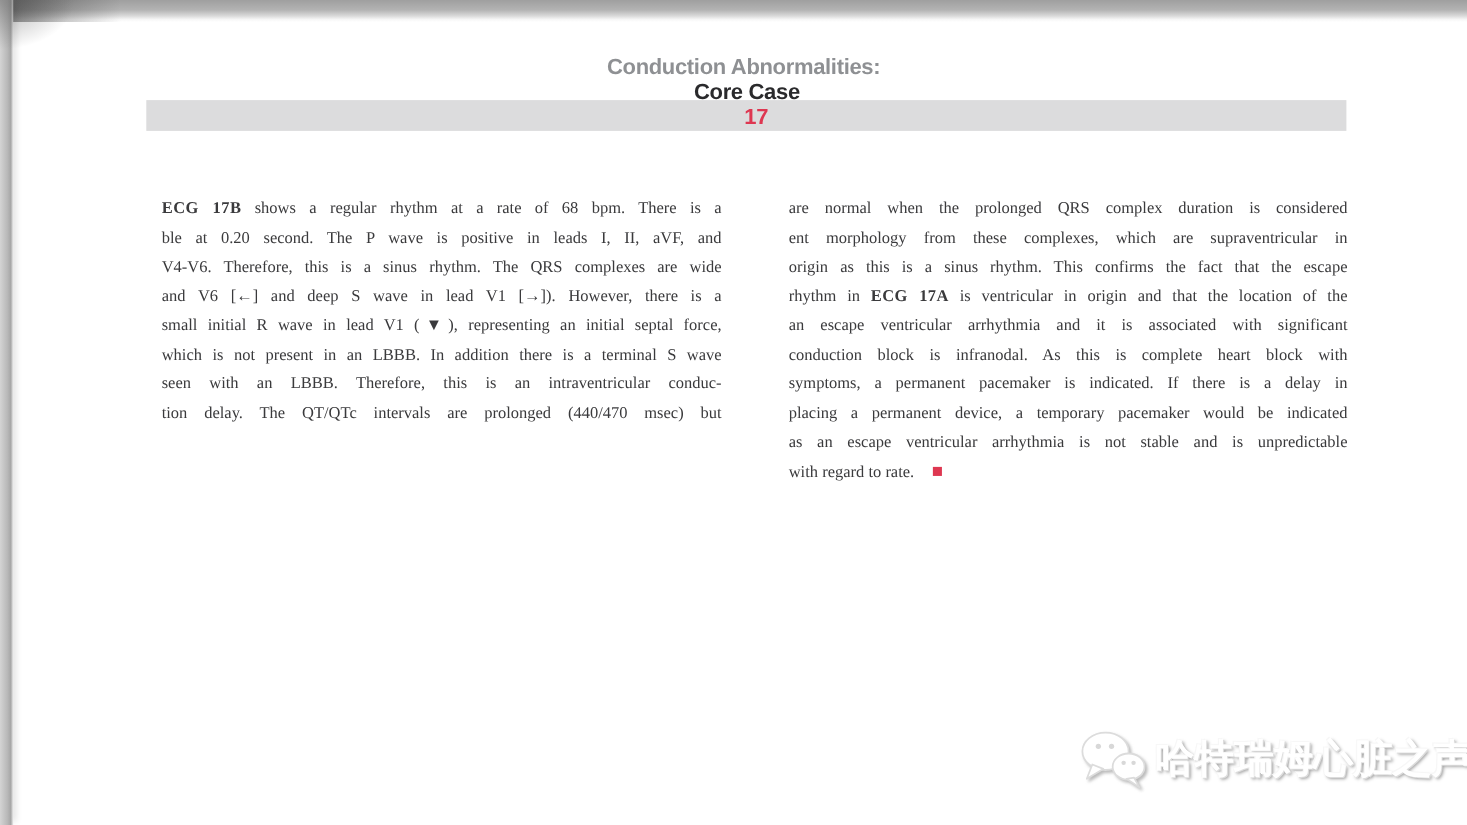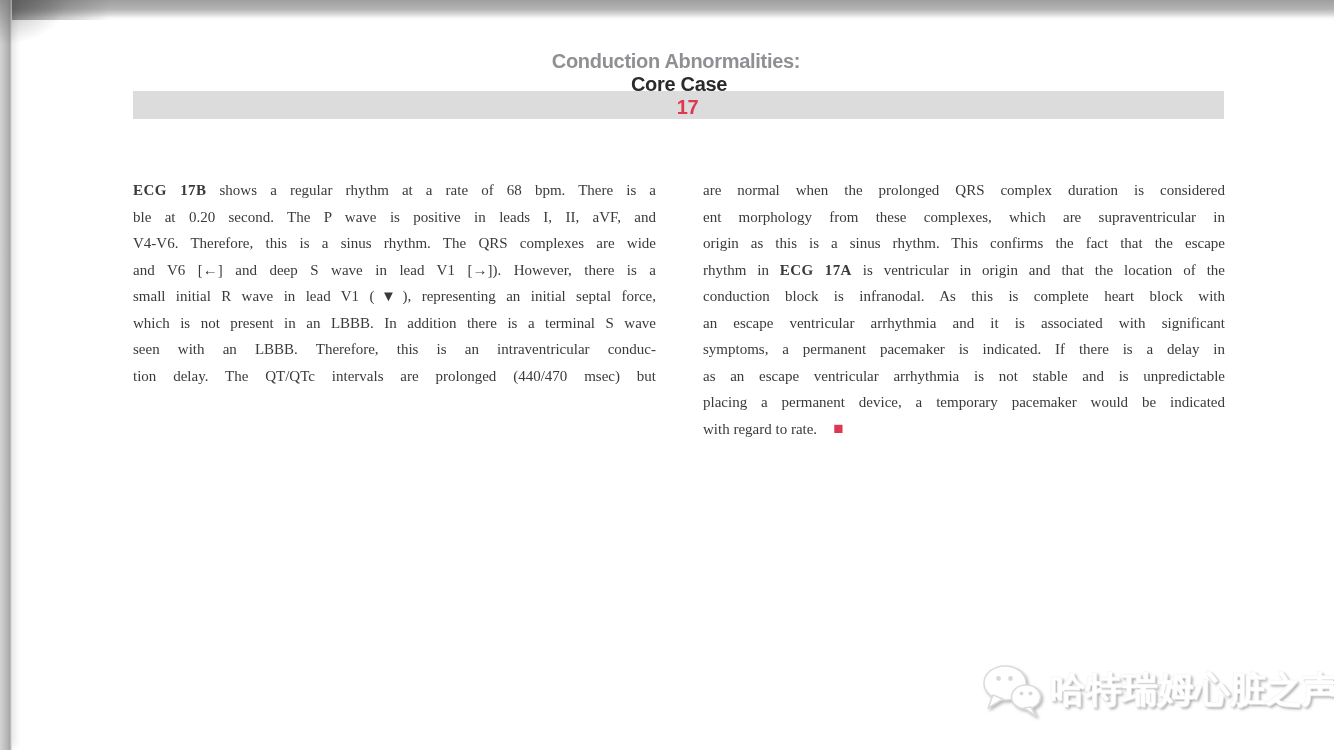--- a/index.html
+++ b/index.html
@@ -51,20 +51,21 @@
     position: absolute; top: 177px;
     color: var(--body-text, #3a3a3c);
     font-size: 15px;
   }
   .col-left  { left: 133px; width: 523px; }
   .col-right { left: 703px; width: 522px; }
   .text-line {
     line-height: 26.5px; height: 26.5px;
     text-align: justify; text-align-last: justify;
     white-space: nowrap;
+    margin-left: 14px;
   }
   .text-line.no-justify { text-align-last: left; }
   .seg-b { font-weight: bold; letter-spacing: 0.4px; }
   .seg-red { color: var(--accent-red, #e52246); margin-left: 16px; font-size: 17px; }
 
   
   .watermark {
     position: absolute; left: 980px; top: 655px; width: 372px; height: 70px;
     display: flex; align-items: center;
   }
@@ -101,25 +102,25 @@
       <div class="text-line"><span>small initial R wave in lead V1 (▼), representing an initial septal force,</span></div>
       <div class="text-line"><span>which is not present in an LBBB. In addition there is a terminal S wave</span></div>
       <div class="text-line"><span>seen with an LBBB. Therefore, this is an intraventricular conduc-</span></div>
       <div class="text-line"><span>tion delay. The QT/QTc intervals are prolonged (440/470 msec) but</span></div>
     </div>
   <div class="col col-right">
       <div class="text-line"><span>are normal when the prolonged QRS complex duration is considered</span></div>
       <div class="text-line"><span>ent morphology from these complexes, which are supraventricular in</span></div>
       <div class="text-line"><span>origin as this is a sinus rhythm. This confirms the fact that the escape</span></div>
       <div class="text-line"><span>rhythm in </span><span class="seg-b">ECG 17A</span><span> is ventricular in origin and that the location of the</span></div>
+      <div class="text-line"><span>an escape ventricular arrhythmia and it is associated with significant</span></div>
       <div class="text-line"><span>conduction block is infranodal. As this is complete heart block with</span></div>
-      <div class="text-line"><span>an escape ventricular arrhythmia and it is associated with significant</span></div>
       <div class="text-line"><span>symptoms, a permanent pacemaker is indicated. If there is a delay in</span></div>
+      <div class="text-line"><span>placing a permanent device, a temporary pacemaker would be indicated</span></div>
       <div class="text-line"><span>as an escape ventricular arrhythmia is not stable and is unpredictable</span></div>
-      <div class="text-line"><span>placing a permanent device, a temporary pacemaker would be indicated</span></div>
       <div class="text-line no-justify"><span>with regard to rate.</span><span class="seg-red">■</span></div>
     </div>
 
   <div class="watermark">
     <svg class="wm-icon" width="64" height="56" viewBox="0 0 64 56">
       <g fill="#ffffff" stroke="#dcdcdc" stroke-width="1.6">
         <ellipse cx="25" cy="21" rx="21" ry="17"></ellipse>
         <path d="M13 33 L8 46 L23 37 Z" stroke-linejoin="round"></path>
         <ellipse cx="46" cy="35" rx="14.5" ry="12"></ellipse>
         <path d="M51 45 L56 54 L44 46 Z" stroke-linejoin="round"></path>

